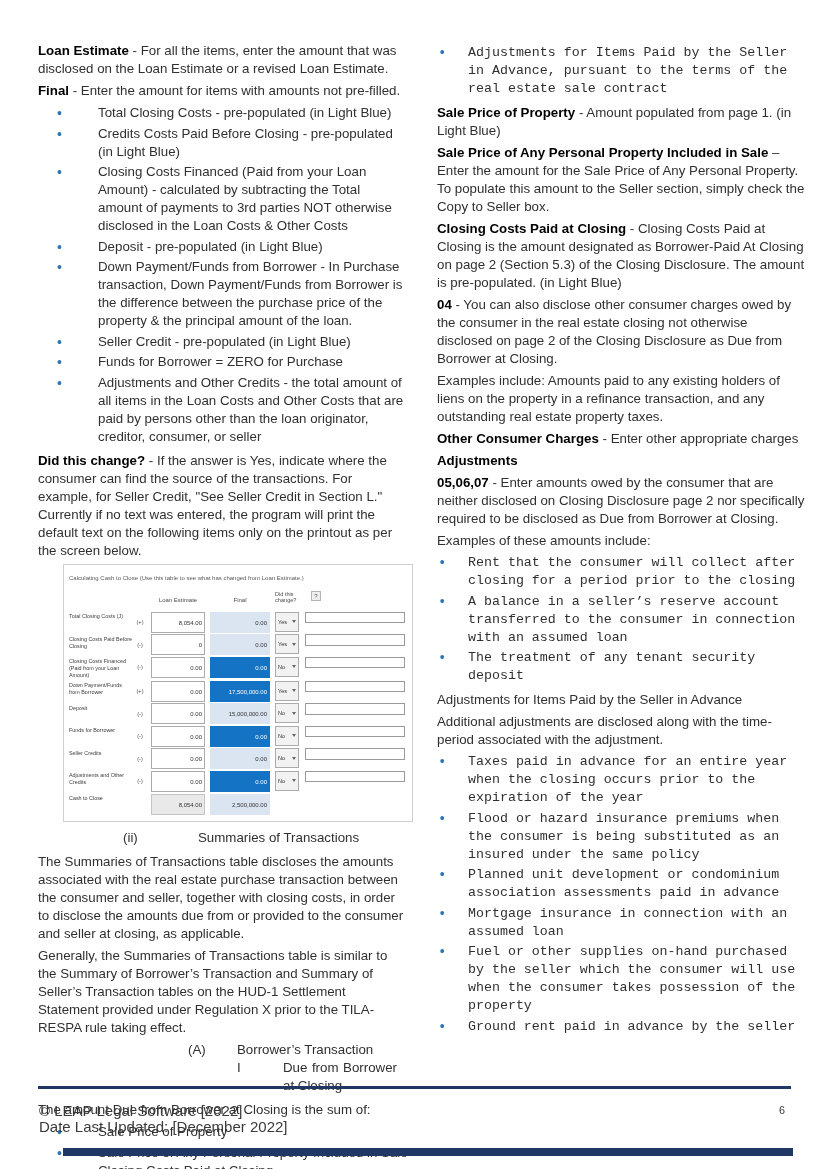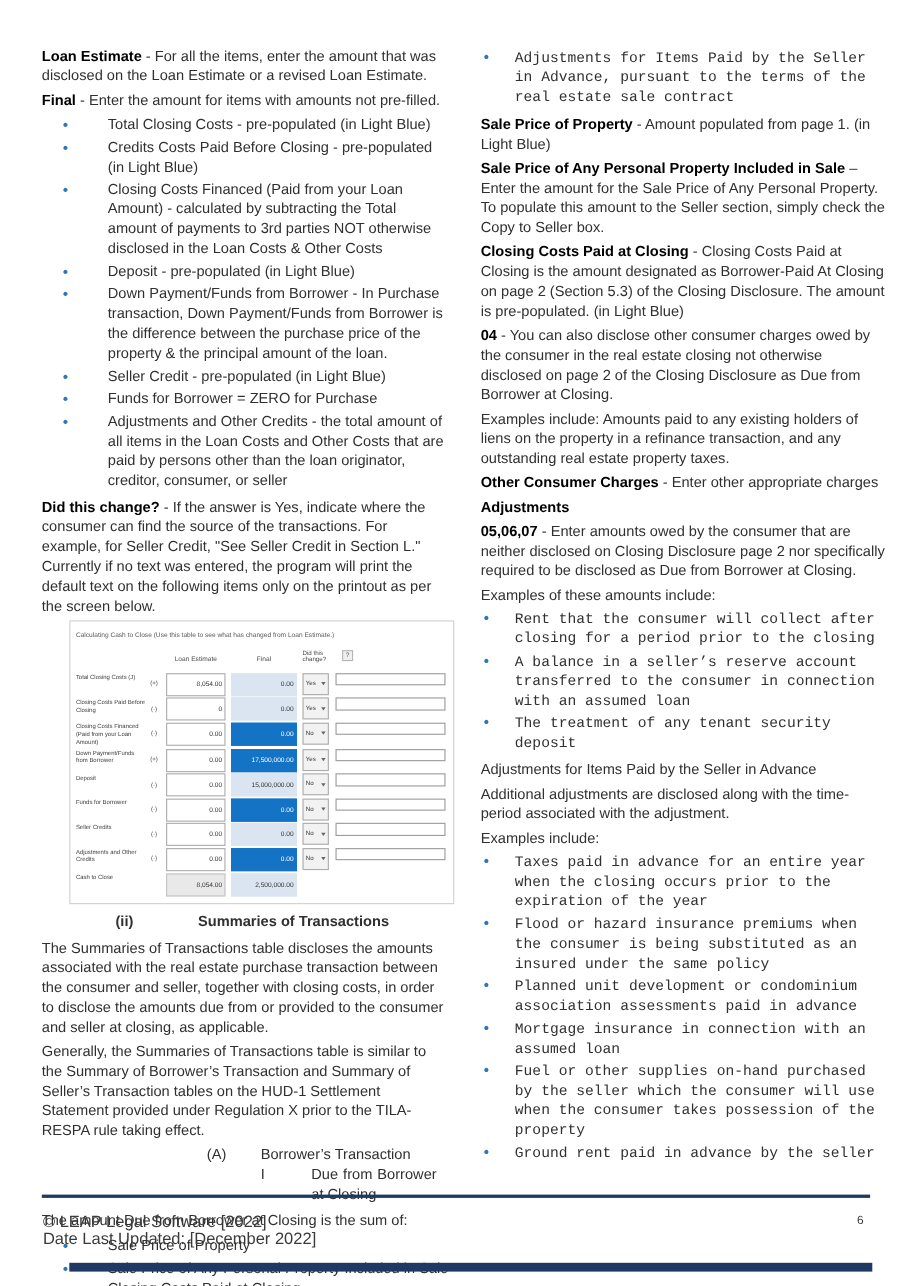--- a/index.html
+++ b/index.html
@@ -13,21 +13,21 @@
   .lead{font-weight:700;color:#000;}
   ul.blist{list-style:none;margin:2px 0 6px 0;padding:0;}
   li.bitem{position:relative;margin-bottom:2.5px;}
   .col-left li.bitem{padding-left:60px;}
   .col-right li.bitem{padding-left:31px;font-family:Liberation Mono, monospace;}
   .dot{position:absolute;top:0;color:#2e75b6;}
   .col-left .dot{left:19px;}
   .col-right .dot{left:1px;}
   .dot::before{content:"•";font-size:14px;}
   
-  .cap2{display:flex;margin:4px 0 6px 67px;font-weight:bold;}
+  .cap2{display:flex;margin:4px 0 6px 85px;}
   .cap2 .capnum{width:75px;}
   .capA{margin:2px 0 6px 150px;}
   .capA-row1{display:flex;}
   .capA-num{width:49px;}
   .capA-row2{display:flex;margin-left:49px;}
   .capA-subnum{width:46px;}
   .capA-subtext{width:114px;text-align:justify;}
   
   .shot{width:350px;margin:4px 0 7px 25px;border:1px solid #cfcfcf;background:#fff;
         padding:4px 5px 5px 5px;box-sizing:border-box;}
@@ -235,21 +235,20 @@
       <p class="para"><span>Examples of these amounts include:</span></p>
 
       <ul class="blist">
         <li class="bitem"><span class="dot"></span><span>Rent that the consumer will collect after closing for a period prior to the closing</span></li>
         <li class="bitem"><span class="dot"></span><span>A balance in a seller’s reserve account transferred to the consumer in connection with an assumed loan</span></li>
         <li class="bitem"><span class="dot"></span><span>The treatment of any tenant security deposit</span></li>
       </ul>
 
       <p class="para"><span>Adjustments for Items Paid by the Seller in Advance</span></p>
       <p class="para"><span>Additional adjustments are disclosed along with the time-period associated with the adjustment.</span></p>
-      <p class="para"><span>Examples include:</span></p>
 
       <ul class="blist">
         <li class="bitem"><span class="dot"></span><span>Taxes paid in advance for an entire year when the closing occurs prior to the expiration of the year</span></li>
         <li class="bitem"><span class="dot"></span><span>Flood or hazard insurance premiums when the consumer is being substituted as an insured under the same policy</span></li>
         <li class="bitem"><span class="dot"></span><span>Planned unit development or condominium association assessments paid in advance</span></li>
         <li class="bitem"><span class="dot"></span><span>Mortgage insurance in connection with an assumed loan</span></li>
         <li class="bitem"><span class="dot"></span><span>Fuel or other supplies on-hand purchased by the seller which the consumer will use when the consumer takes possession of the property</span></li>
         <li class="bitem"><span class="dot"></span><span>Ground rent paid in advance by the seller</span></li>
       </ul>
     </div>

